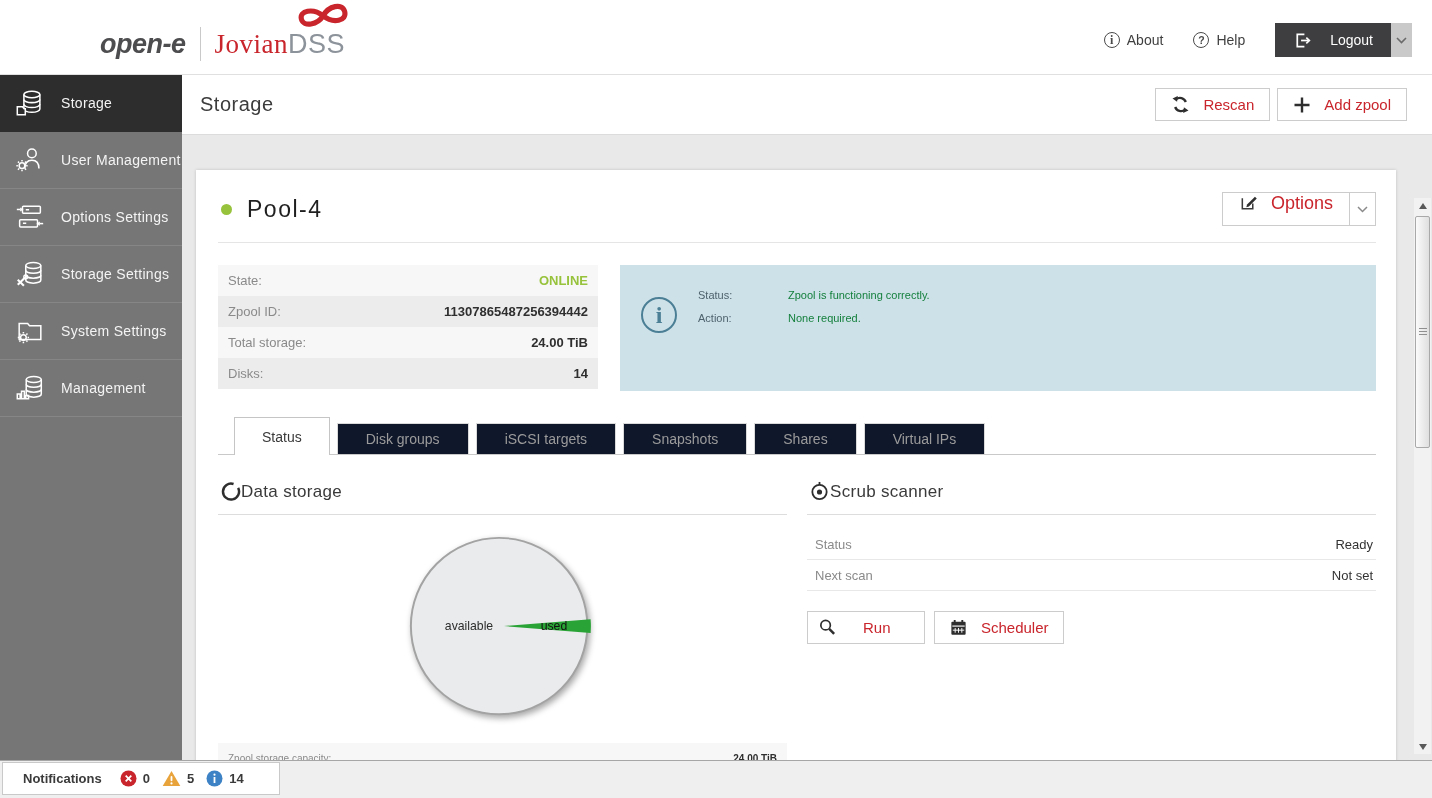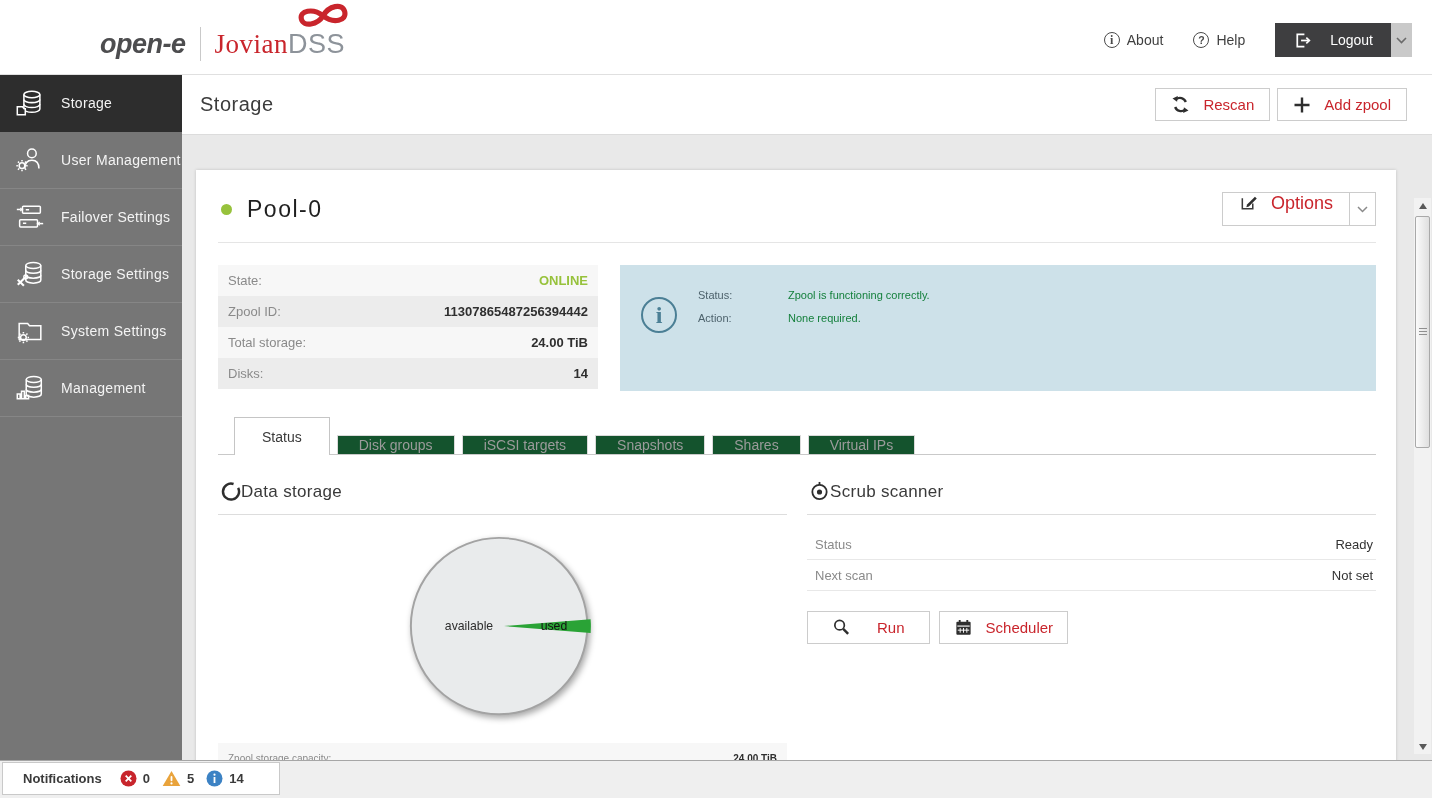--- a/index.html
+++ b/index.html
@@ -74,41 +74,41 @@
   .info-i { width:36px; height:36px; border:2px solid #4b7f95; border-radius:50%;
             display:flex; align-items:center; justify-content:center; color:#4b7f95; }
   .info-i::after { content:"i"; font-family:"Liberation Serif", serif; font-size:24px; font-weight:bold; }
   .info-rows { padding-top:8px; }
   .info-row { display:flex; margin-bottom:11px; font-size:11px; }
   .info-label { width:90px; color:#4d626c; }
   .info-value { color:#15803d; }
 
   .tabs { margin-top:26px; display:flex; align-items:flex-end; border-bottom:1px solid #c9c9c9;
           padding-left:16px; position:relative; }
-  .tab { height:19px; padding:0 21px; background:#14532d; border:1px solid #dadada; border-bottom:none;
+  .tab { height:31px; padding:0 28px; background:#0f172a; border:1px solid #dadada; border-bottom:none;
          color:#9b9b9b; font-size:14px; display:flex; align-items:center; margin-right:7px; cursor:pointer; }
   .tab.active { background:#fff; border:1px solid #c5c5c5; border-bottom:none; height:38px;
                 margin-bottom:-1px; color:#3a3a3a; z-index:2; position:relative; padding:0 27px; }
 
   .cols { margin-top:24px; display:flex; gap:20px; }
   .col { flex:1; min-width:0; }
   .sec-header { display:flex; align-items:center; padding:2px 2px 12px 2px; border-bottom:1px solid #ddd; }
   .sec-title { font-size:17px; color:#3a3a3a; letter-spacing:0.3px; }
 
   .pie-wrap { height:228px; display:flex; align-items:center; justify-content:center; }
   .cap-row { height:31px; background:#f7f7f7; display:flex; align-items:center;
              justify-content:space-between; padding:0 10px; font-size:10px; }
 
   .scrub-rows { margin-top:14px; }
   .scrub-row { height:31px; border-bottom:1px solid #e8e8e8; display:flex; align-items:center;
                justify-content:space-between; padding:0 3px 0 8px; font-size:13px; }
   .scrub-label { color:#8a8a8a; }
   .scrub-value { color:#333; }
   .scrub-actions { margin-top:20px; display:flex; gap:9px; }
-  .btn.run { min-width:118px; gap:26px; padding:0 24px; }
+  .btn.run { min-width:118px; gap:26px; padding:0 10px; }
   .btn.sched { min-width:118px; gap:13px; padding:0 14px; }
 
   
   .sb { position:absolute; top:62px; right:1px; width:17px; bottom:6px; background:#f2f2f2; }
   .sb-btn { position:absolute; left:0; width:17px; height:15px; display:flex;
             align-items:center; justify-content:center; cursor:pointer; }
   .sb-up { top:0; } .sb-down { bottom:0; }
   .tri-up { width:0; height:0; border-left:4px solid transparent; border-right:4px solid transparent;
             border-bottom:6px solid #5a5a5a; }
   .tri-down { width:0; height:0; border-left:4px solid transparent; border-right:4px solid transparent;
@@ -204,21 +204,21 @@
       <svg width="32" height="32" viewBox="0 0 34 34" fill="none" stroke="#fff" stroke-width="1.6">
         <rect x="9" y="5.5" width="19" height="7.5" rx="1"></rect>
         <rect x="6" y="20" width="19" height="7.5" rx="1"></rect>
         <path d="M12.5 9.2h3.5M9.5 23.7h3.5"></path>
         <path d="M3 9h3.5"></path>
           <polygon points="6.5,6.8 10.2,9 6.5,11.2" fill="#fff" stroke="none"></polygon>
         <path d="M31 24h-3.5"></path>
           <polygon points="27.5,21.8 23.8,24 27.5,26.2" fill="#fff" stroke="none"></polygon>
       </svg>
     </span>
-    <span class="side-label">Failover Settings</span>
+    <span class="side-label">Options Settings</span>
   </div>
   <div class="side-item">
     <span class="side-icon">
       <svg width="32" height="32" viewBox="0 0 34 34" fill="none" stroke="#fff" stroke-width="1.6">
         <ellipse cx="20.5" cy="8" rx="8" ry="3.2"></ellipse>
         <path d="M12.5 8v15.5c0 1.8 3.6 3.2 8 3.2s8-1.4 8-3.2V8"></path>
         <path d="M12.5 13c0 1.8 3.6 3.2 8 3.2s8-1.4 8-3.2"></path>
         <path d="M12.5 18.2c0 1.8 3.6 3.2 8 3.2s8-1.4 8-3.2"></path>
         <path d="M4 28.5l7.5-7.5" stroke-width="2.2"></path>
         <path d="M10.5 29.5l-6.5-6.5" stroke-width="2.2"></path>
@@ -275,21 +275,21 @@
         <span class="btn-label" style="color: rgb(201, 37, 44);">Add zpool</span>
       </button>
     </div>
   </div>
 
   <div class="content">
     <div class="card">
 
       <div class="pool-header">
         <span class="pool-dot" style="background: rgb(151, 194, 60);"></span>
-        <span class="pool-name">Pool-0</span>
+        <span class="pool-name">Pool-4</span>
         <span class="options-group">
           <span class="options-main">
             <span>
               <svg width="19" height="19" viewBox="0 0 20 20">
                 <path d="M3.5 5.5v11h11v-5.5" fill="none" stroke="#3a3a3a" stroke-width="1.6"></path>
                 <path d="M8.5 12.2 L16.8 3.9 l1.9 1.9 L10.4 14.1 l-2.7 0.8 z" fill="#2e2e2e"></path>
               </svg>
             </span>
             <span style="color: rgb(201, 37, 44);">Options</span>
           </span>

